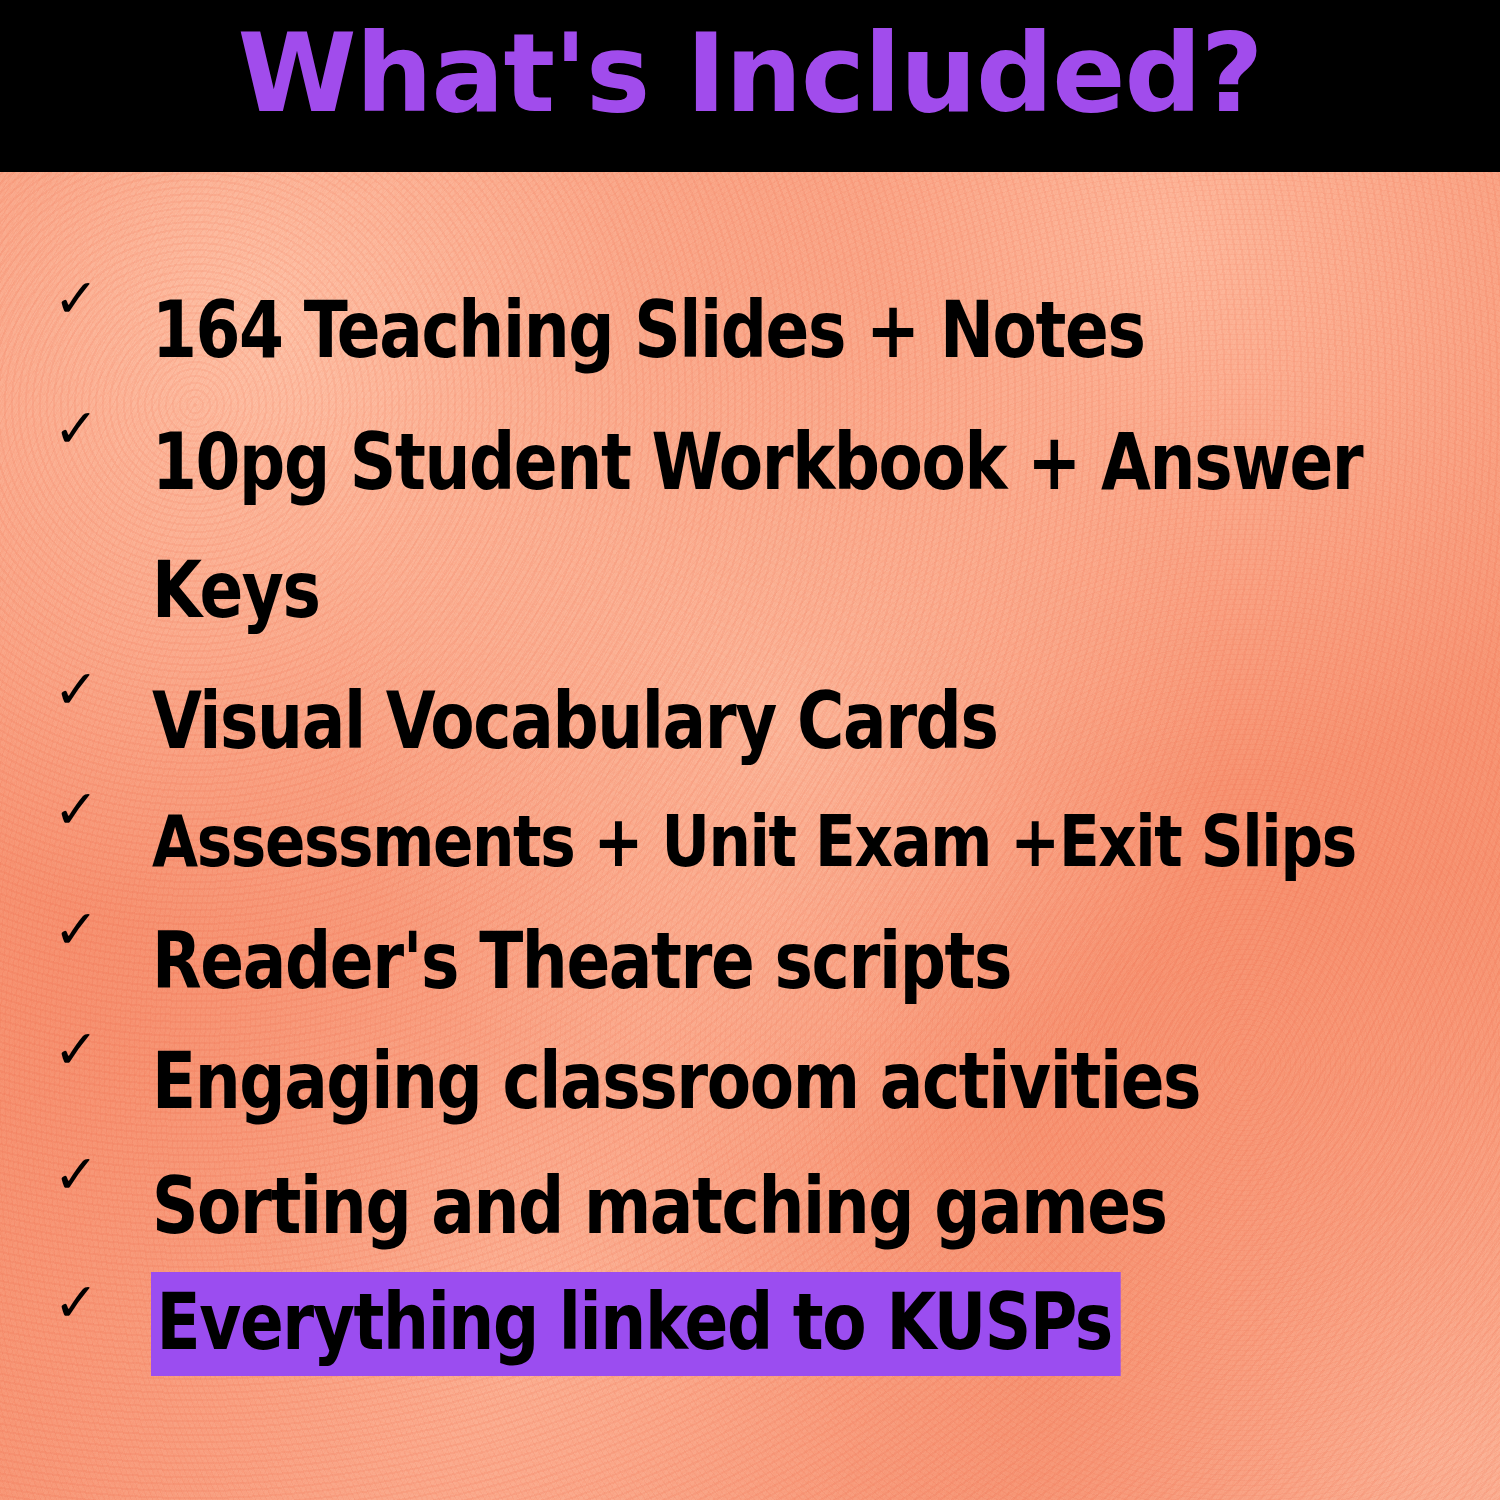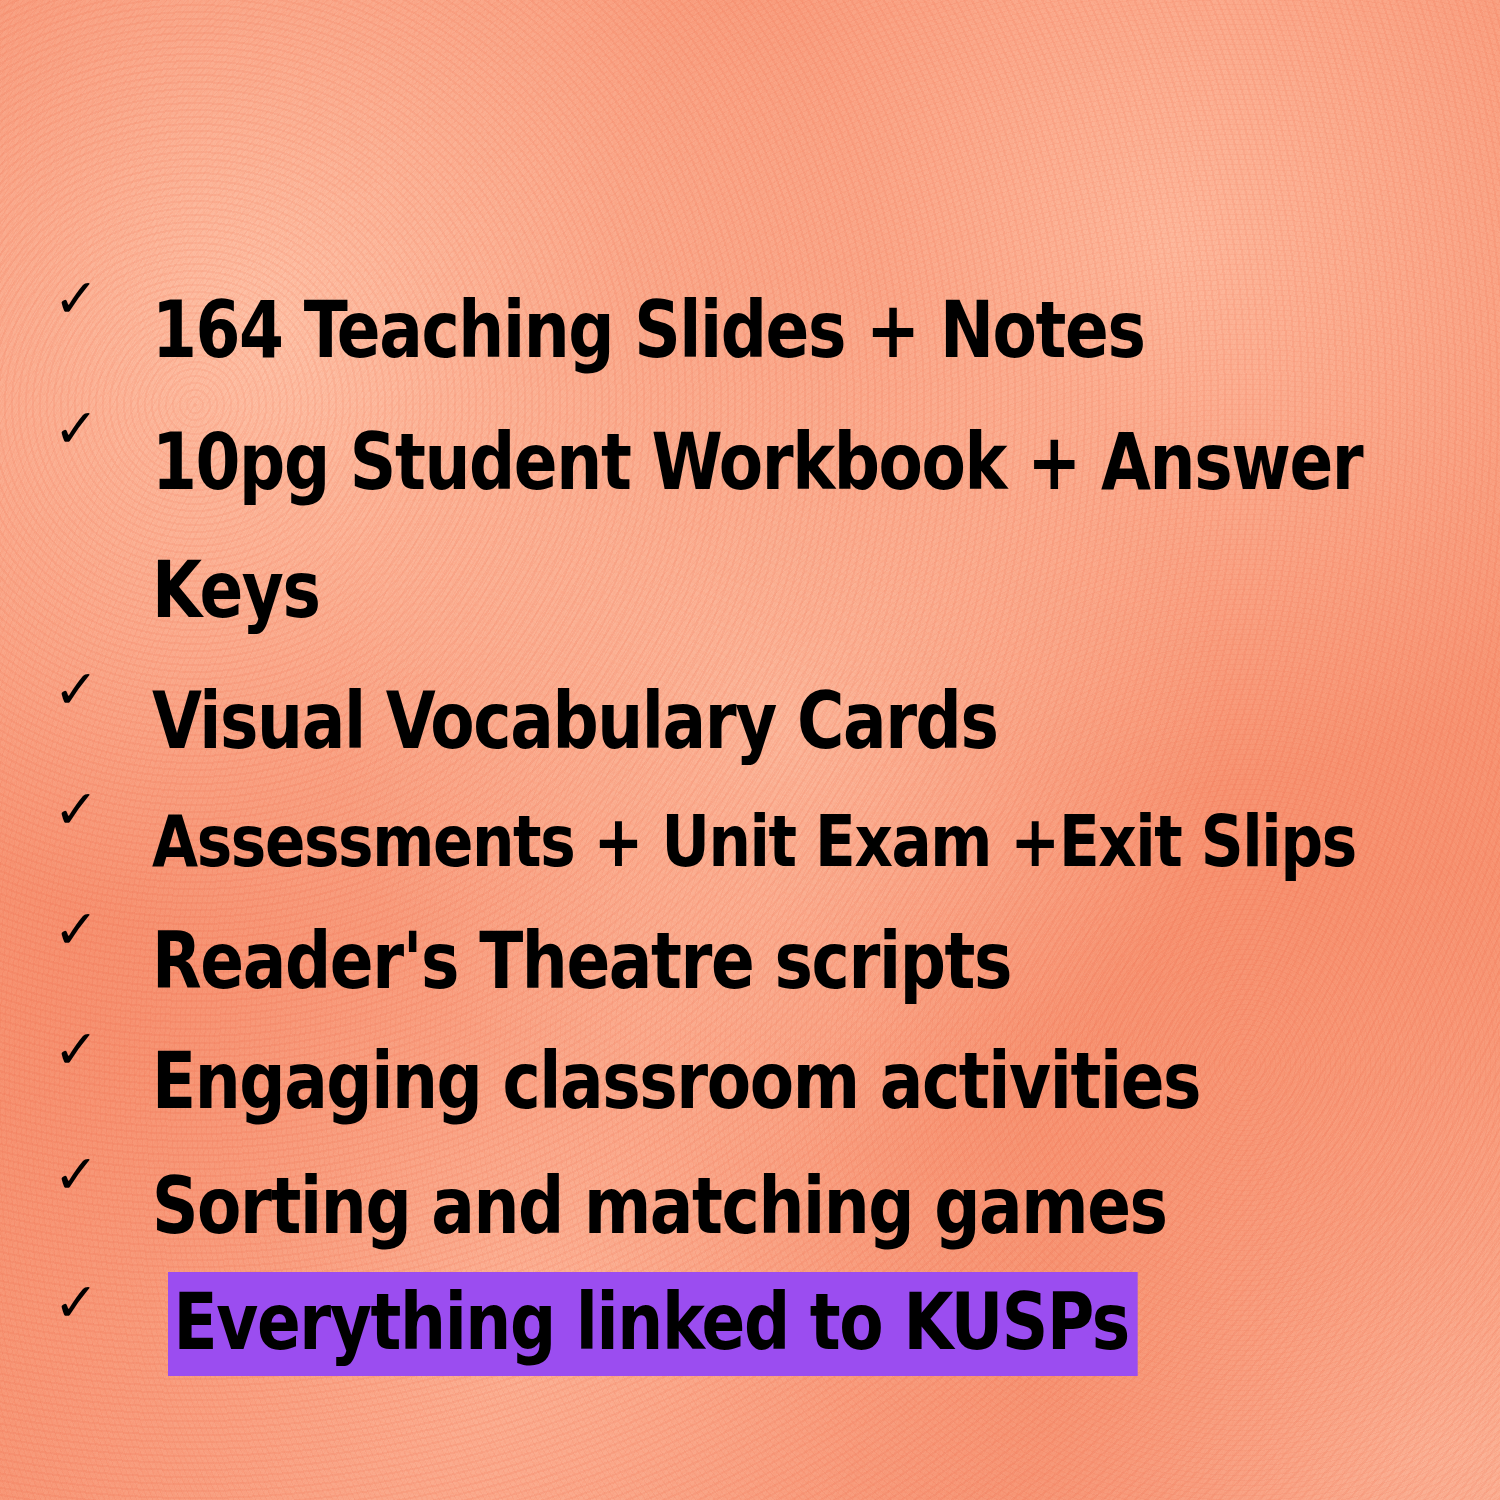--- a/index.html
+++ b/index.html
@@ -124,21 +124,21 @@
     line-height: 124px;
     letter-spacing: -1.5px;
     transform: scaleX(0.92);
     transform-origin: left center;
     white-space: pre-wrap;
   }
 
   
   .hl-wrap {
     position: absolute;
-    left: 168px;
+    left: 151px;
     width: 1330px;
   }
   .hl-box {
     display: inline-block;
     background: #9B4DF0;
     padding: 2px 10px 6px 6px;
     color: #000000;
     font-family: "DejaVu Sans Condensed", "Liberation Sans Narrow", "DejaVu Sans", sans-serif;
     font-weight: bold;
     font-size: 78px;
@@ -150,20 +150,23 @@
   }
 </style>
 </head>
 <body>
 
 <div id="slide">
 
   <div id="paper"></div>
   <div id="grain"></div>
 
+  <div id="header-band">
+    <div id="header-title">What's Included?</div>
+  </div>
 
   <div id="list">
 
     <div class="row" style="top:96px;">
       <span class="check">✓</span>
       <span class="row-text">164 Teaching Slides + Notes</span>
     </div>
 
     <div class="row" style="top:226px;">
       <span class="check">✓</span>

